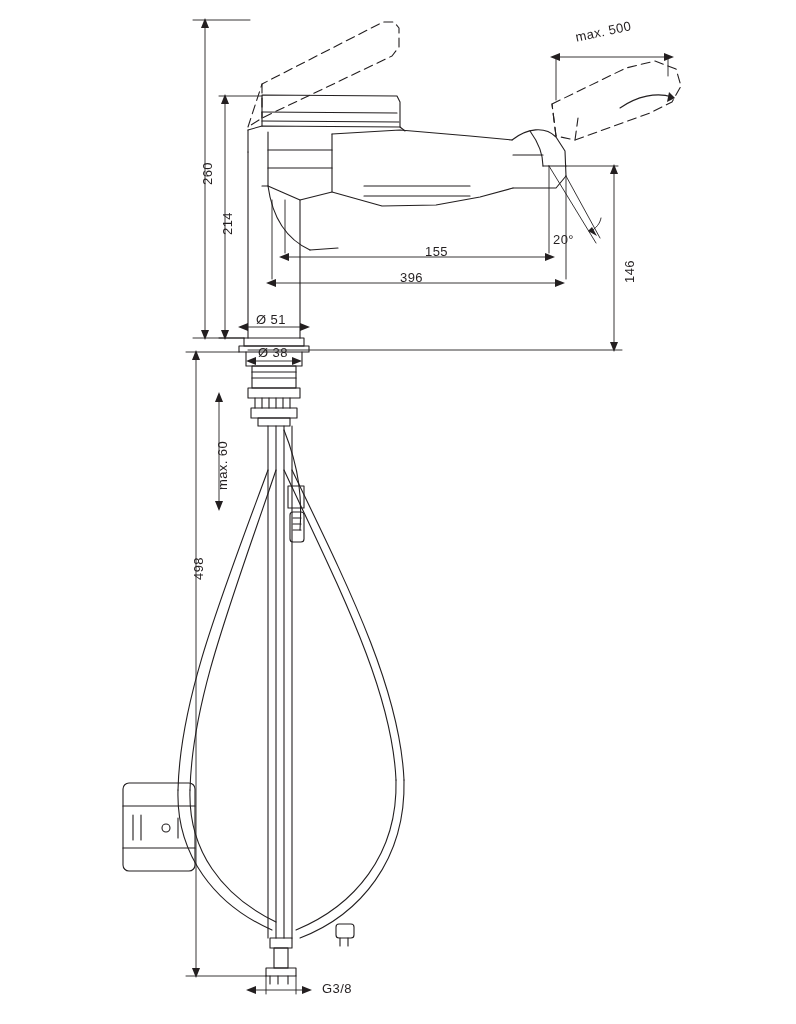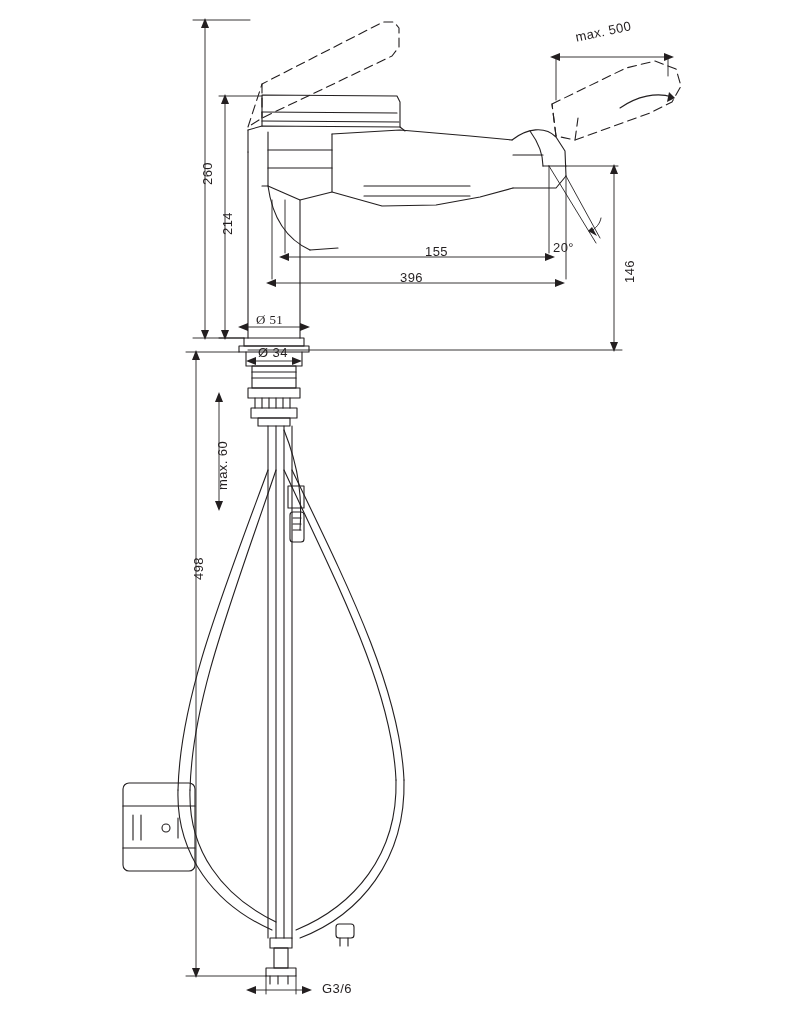--- a/index.html
+++ b/index.html
@@ -214,29 +214,29 @@
   </svg>
 
   <div class="dim-label rot90" style="left:200px; top:185px;">260</div>
 
   <div class="dim-label rot90" style="left:220px; top:235px;">214</div>
 
   <div class="dim-label" style="left:425px; top:244px;">155</div>
 
   <div class="dim-label" style="left:400px; top:270px;">396</div>
 
-  <div class="dim-label" style="left:553px; top:240px;">20°</div>
+  <div class="dim-label" style="left:553px; top:232px;">20°</div>
 
   <div class="dim-label rot90" style="left:622px; top:283px;">146</div>
 
   <div class="dim-label" style="left:574px; top:30px; transform:rotate(-12deg); transform-origin:left top;">max. 500</div>
 
-  <div class="dim-label" style="left:256px; top:312px;font-family:Liberation Serif, serif;">Ø 51</div>
-
-  <div class="dim-label" style="left:258px; top:345px;">Ø 34</div>
+  <div class="dim-label" style="left:256px; top:312px;">Ø 51</div>
+
+  <div class="dim-label" style="left:258px; top:345px;">Ø 38</div>
 
   <div class="dim-label rot90" style="left:215px; top:490px;">max. 60</div>
 
   <div class="dim-label rot90" style="left:191px; top:580px;">498</div>
 
-  <div class="dim-label" style="left:322px; top:981px;">G3/6</div>
+  <div class="dim-label" style="left:322px; top:981px;">G3/8</div>
 
 </div>
 
 </body></html>

